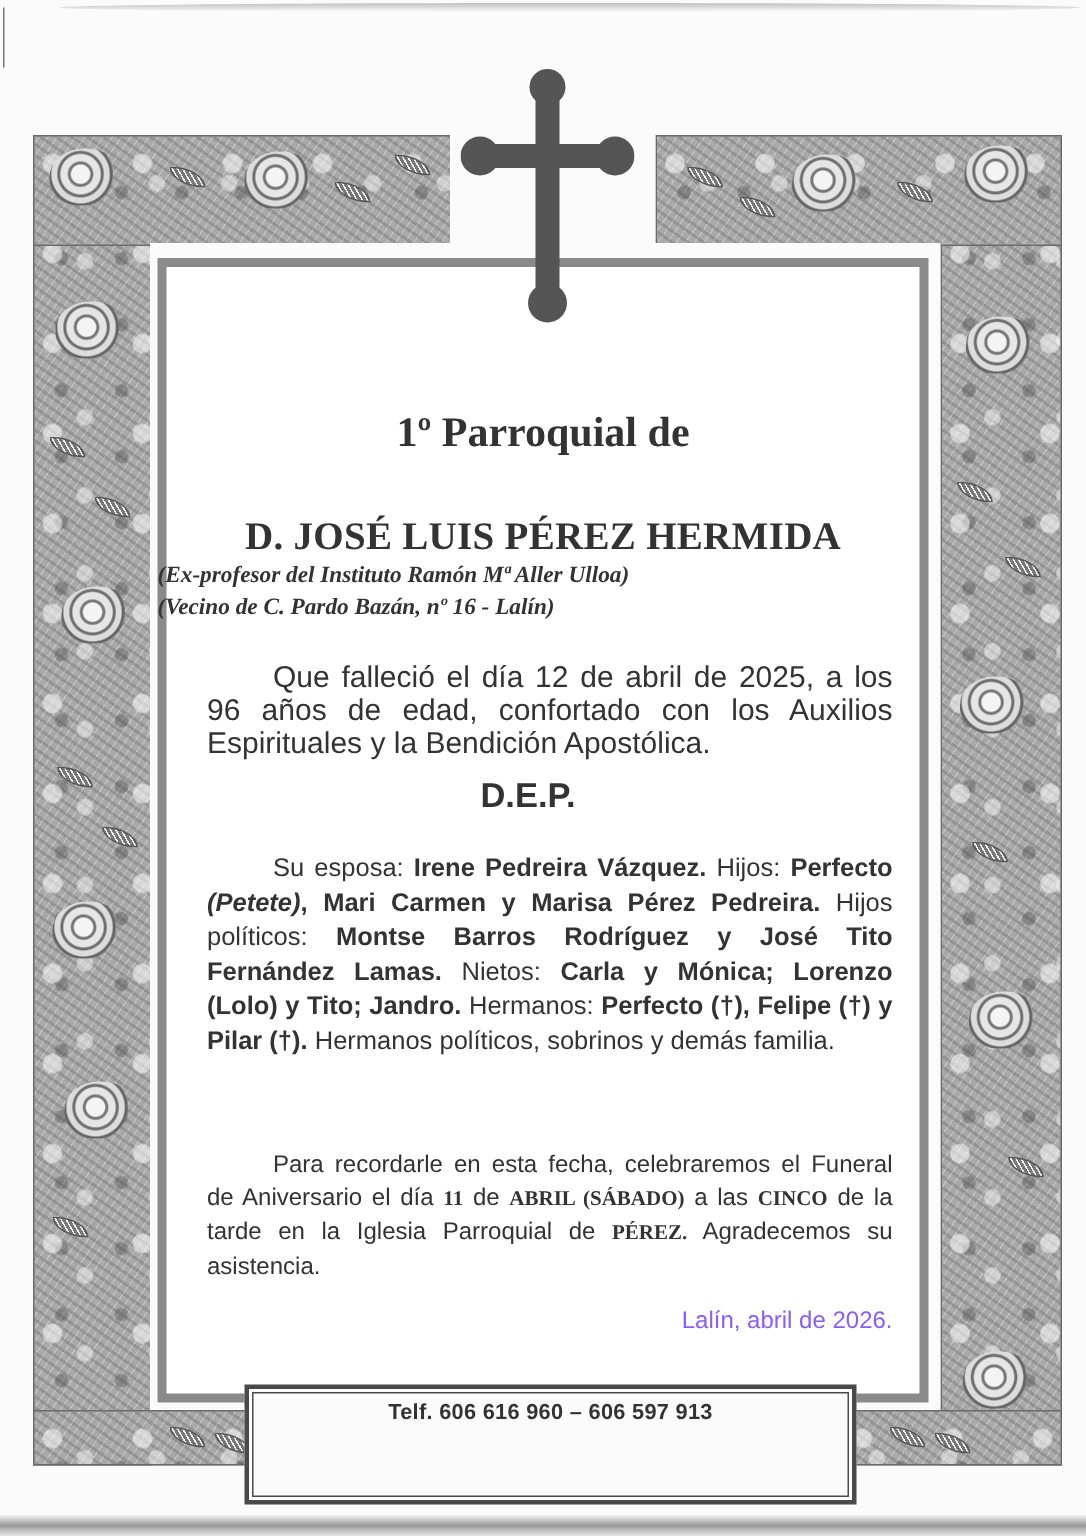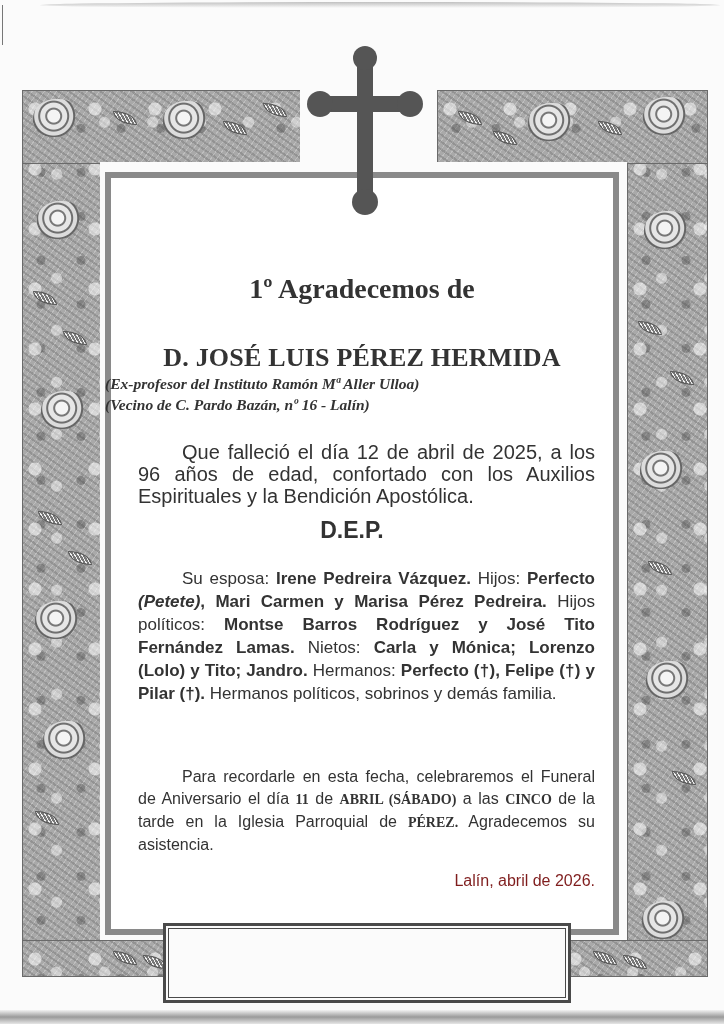--- a/index.html
+++ b/index.html
@@ -83,21 +83,21 @@
     .p1 { top:441px; }
     .dep {
       position:absolute; left:95px; width:514px; top:517px; text-align:center;
       font-weight:bold; font-size:23px; color:#333;
     }
     .p2 { top:567px; font-size:17px; line-height:23px; text-align:justify; text-align-last:left; }
     .p2 b { font-weight:bold; }
     .p3 { top:766px; font-size:16px; line-height:22px; text-align:justify; }
     .p3 b { font-size:14px;font-family:Liberation Serif, serif; }
     .signoff {
-      position:absolute; left:138px; width:457px; top:872px; text-align:right; font-size:16px; color:#7f1d1d;
+      position:absolute; left:138px; width:457px; top:872px; text-align:right; font-size:16px; color:#8b5cf6;
     }
 
     
     .fun-box {
       position:absolute; left:163px; top:923px; width:408px; height:80px;
       box-sizing:border-box; border:3px solid #4a4a4a; background:#fbfbfb; padding:2px;
     }
     .fun-inner {
       width:100%; height:100%; box-sizing:border-box; border:1.5px solid #4a4a4a;
       text-align:center; font-weight:bold; color:#333;
@@ -162,33 +162,34 @@
   <g fill="#555">
     <rect x="50" y="14" width="16" height="150"></rect>
     <rect x="12" y="52" width="92" height="16"></rect>
     <circle cx="58" cy="14" r="12"></circle>
     <circle cx="58" cy="158" r="13"></circle>
     <circle cx="13" cy="60" r="13"></circle>
     <circle cx="103" cy="60" r="13"></circle>
   </g>
 </svg>
 
-<div class="title">1º Agradecemos de</div>
+<div class="title">1º Parroquial de</div>
 <div class="name">D. JOSÉ LUIS PÉREZ HERMIDA</div>
 <div class="subline sub1">(Ex-profesor del Instituto Ramón Mª Aller Ulloa)</div>
 <div class="subline sub2">(Vecino de C. Pardo Bazán, nº 16 - Lalín)</div>
 
 <div class="para p1"><span class="indent"></span><span>Que falleció el día 12 de abril de 2025, a los 96 años de edad, confortado con los Auxilios Espirituales y la Bendición Apostólica.</span></div>
 
 <div class="dep">D.E.P.</div>
 
 <div class="para p2"><span class="indent"></span><span>Su esposa:</span> <b>Irene Pedreira Vázquez.</b> <span>Hijos:</span> <b>Perfecto</b> <b><i>(Petete)</i></b><b>, Mari Carmen y Marisa Pérez Pedreira.</b> <span>Hijos políticos:</span> <b>Montse Barros Rodríguez y José Tito Fernández Lamas.</b> <span>Nietos:</span> <b>Carla y Mónica; Lorenzo (Lolo) y Tito; Jandro.</b> <span>Hermanos:</span> <b>Perfecto (†), Felipe (†) y Pilar (†).</b> <span>Hermanos políticos, sobrinos y demás familia.</span></div>
 
 <div class="para p3"><span class="indent"></span><span>Para recordarle en esta fecha, celebraremos el Funeral de Aniversario el día</span> <b>11</b> <span>de</span> <b>ABRIL (SÁBADO)</b> <span>a las</span> <b>CINCO</b> <span>de la tarde en la Iglesia Parroquial de</span> <b>PÉREZ.</b> <span>Agradecemos su asistencia.</span></div>
 
 <div class="signoff">Lalín, abril de 2026.</div>
 
 <div class="fun-box">
   <div class="fun-inner">
+    <div class="fun-tel">Telf. 606 616 960 – 606 597 913</div>
   </div>
 </div>
 
 <div class="paper-shadow-bottom"></div>
 
 </body></html>

